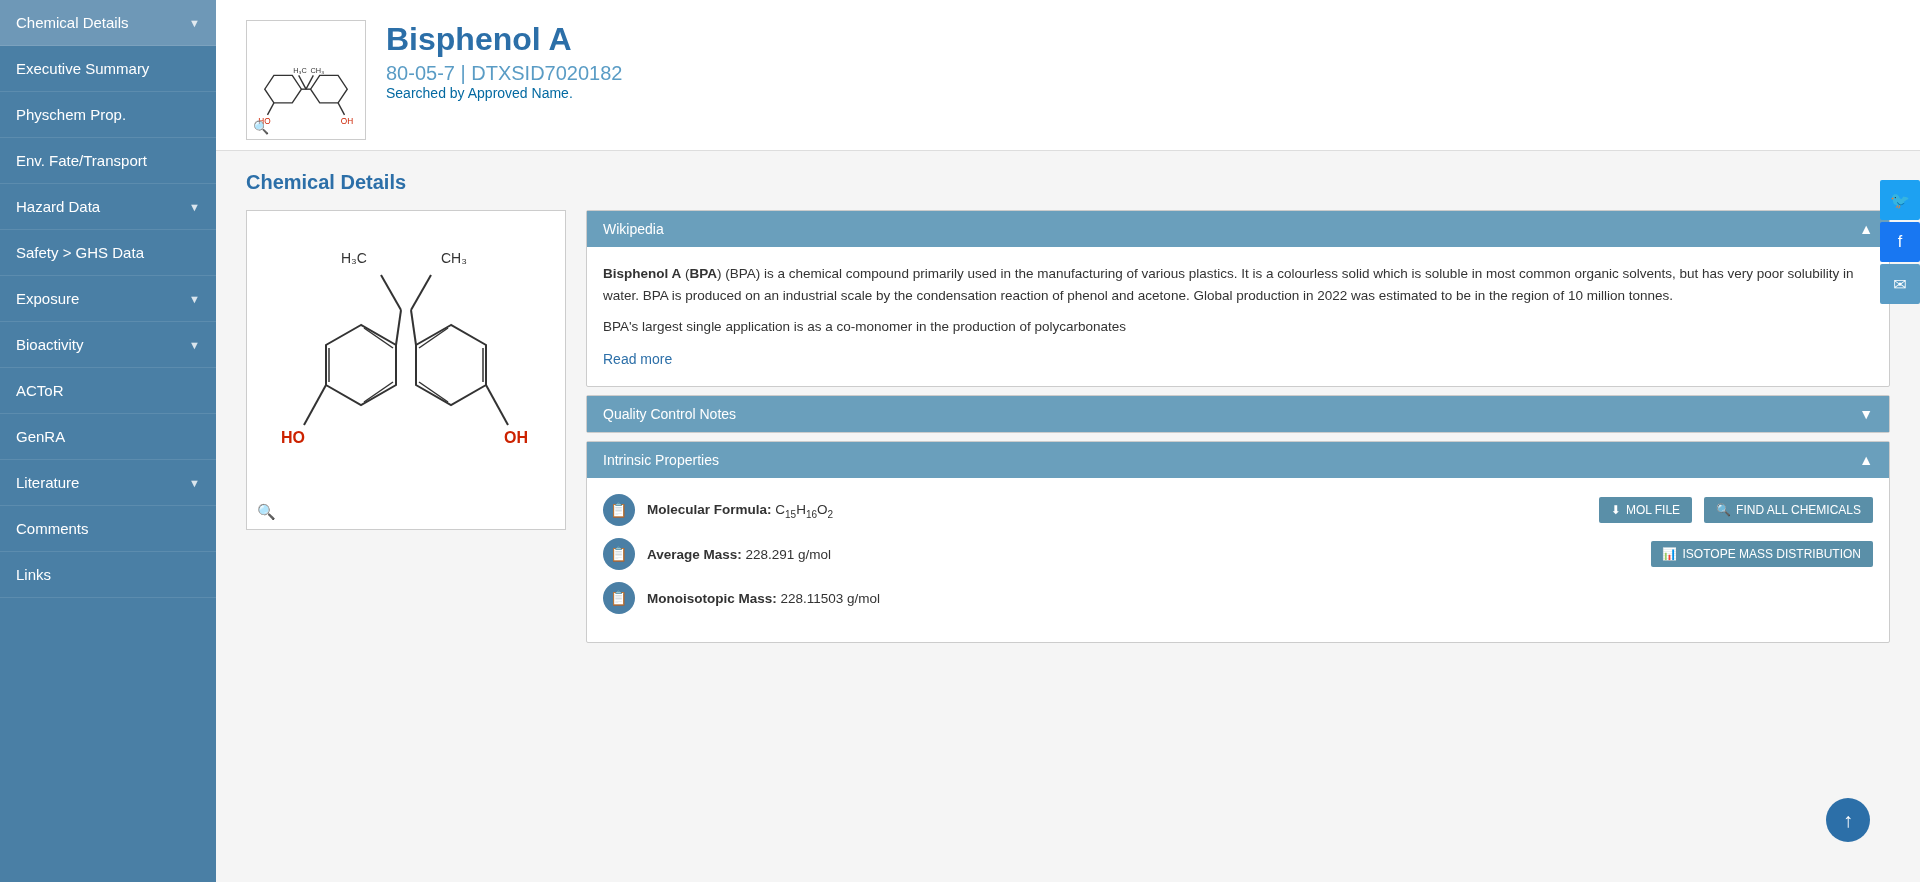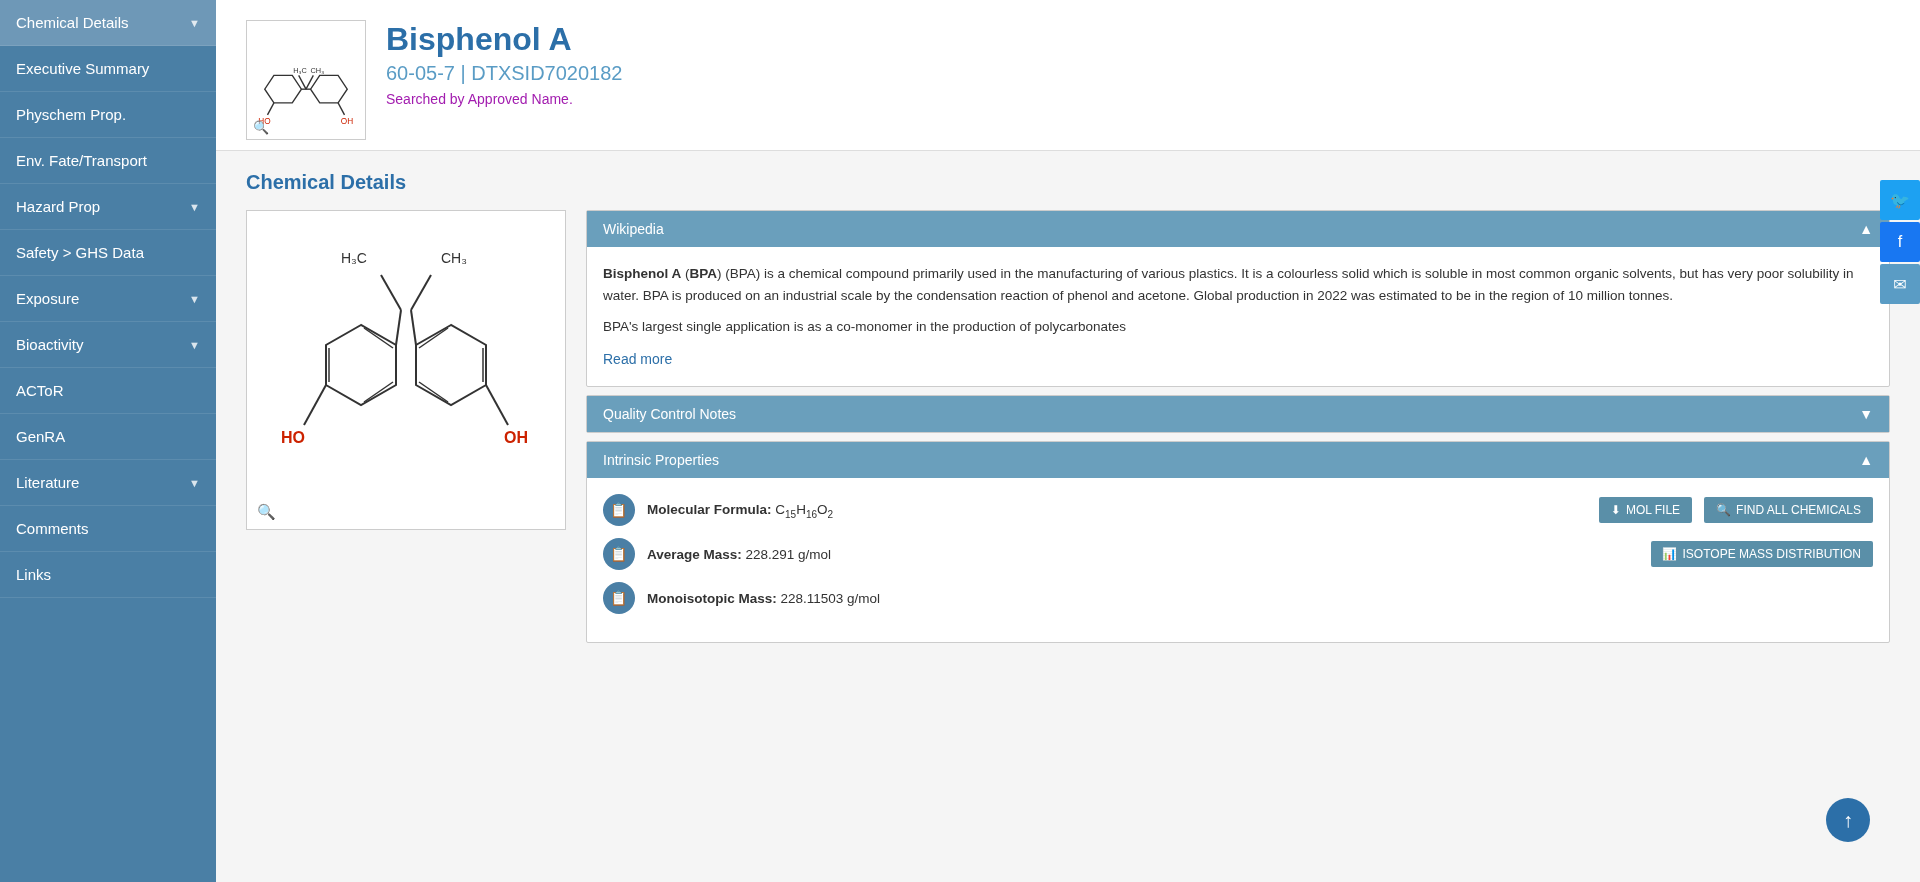--- a/index.html
+++ b/index.html
@@ -74,22 +74,21 @@
       color: #2c6fa8;
       line-height: 1.2;
     }
     #chem-id {
       font-size: 20px;
       color: #5a9cc5;
       margin-top: 4px;
     }
     #chem-searched {
       font-size: 14px;
-      color: #a21caf;
-      margin-top: 6px;
+      color: #0369a1;
     }
 
     
     #content {
       padding: 20px 30px;
       flex: 1;
       overflow-y: auto;
     }
     #content-title {
       font-size: 20px;
@@ -221,21 +220,21 @@
     <div class="sidebar-item">
       <span>Executive Summary</span>
     </div>
     <div class="sidebar-item">
       <span>Physchem Prop.</span>
     </div>
     <div class="sidebar-item">
       <span>Env. Fate/Transport</span>
     </div>
     <div class="sidebar-item">
-      <span>Hazard Prop</span>
+      <span>Hazard Data</span>
       <span class="chevron">▼</span>
     </div>
     <div class="sidebar-item">
       <span>Safety &gt; GHS Data</span>
     </div>
     <div class="sidebar-item">
       <span>Exposure</span>
       <span class="chevron">▼</span>
     </div>
     <div class="sidebar-item">
@@ -280,21 +279,21 @@
 
         <line x1="25" y1="85" x2="18" y2="98" stroke="#333" stroke-width="1.5"></line>
         <text x="8" y="108" font-size="9" fill="#cc2200">HO</text>
         <line x1="95" y1="85" x2="102" y2="98" stroke="#333" stroke-width="1.5"></line>
         <text x="98" y="108" font-size="9" fill="#cc2200">OH</text>
       </svg>
       <span class="zoom-icon">🔍</span>
     </div>
     <div id="header-info">
       <div id="chem-name">Bisphenol A</div>
-      <div id="chem-id">60-05-7 | DTXSID7020182</div>
+      <div id="chem-id">80-05-7 | DTXSID7020182</div>
       <div id="chem-searched">Searched by Approved Name.</div>
     </div>
   </div>
 
   <div id="content">
     <div id="content-title">Chemical Details</div>
     <div id="columns">
 
       <div id="mol-viewer">
 

